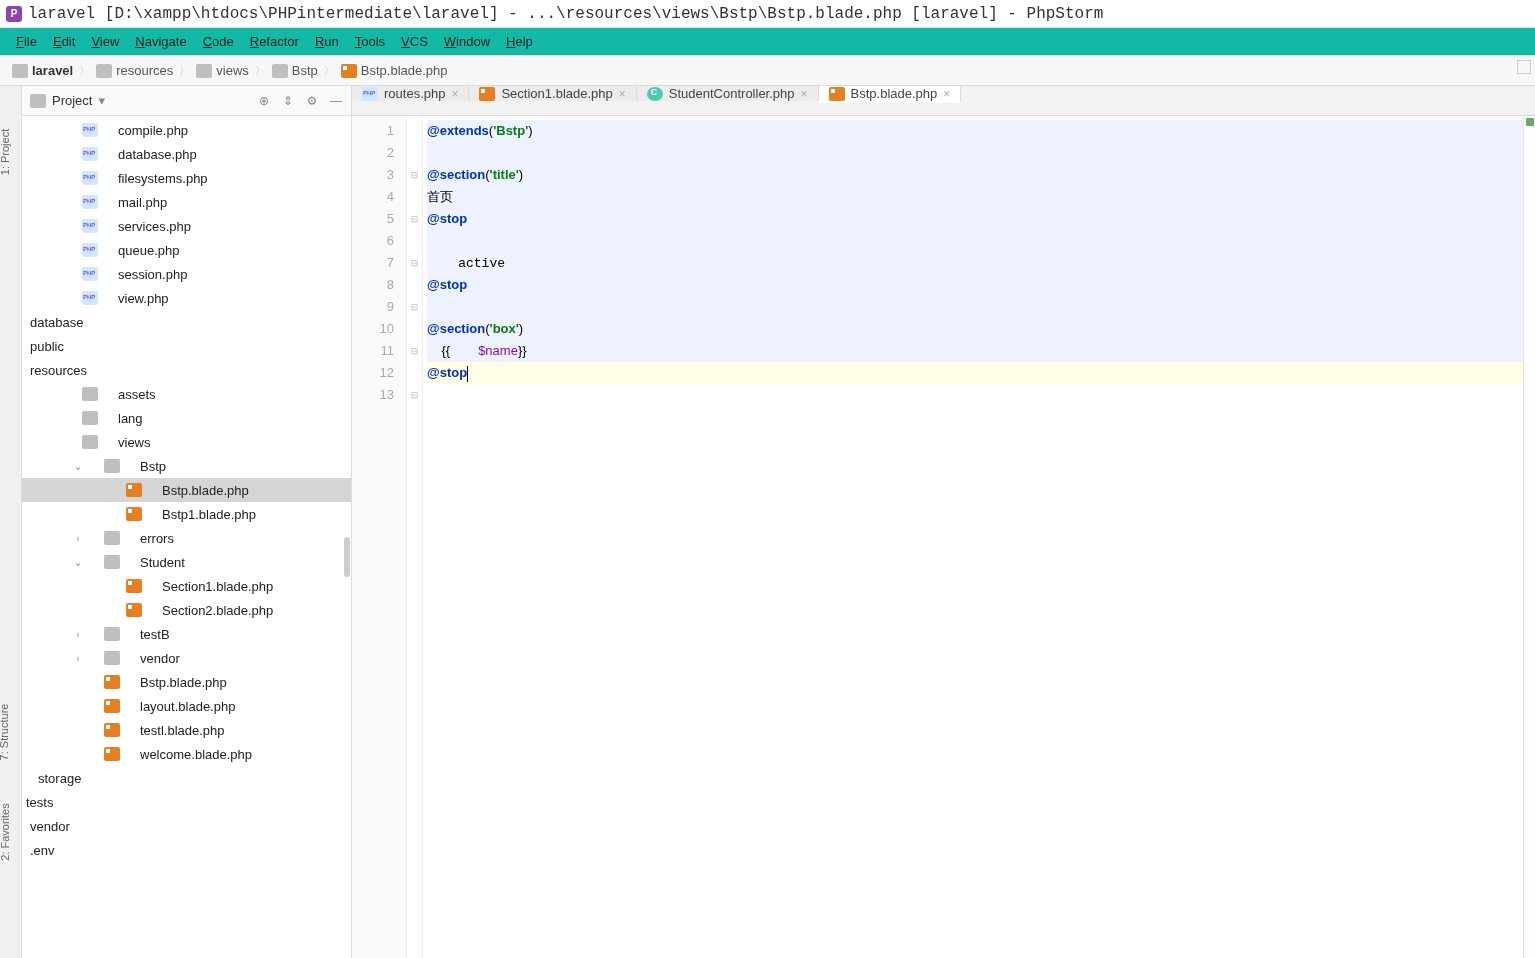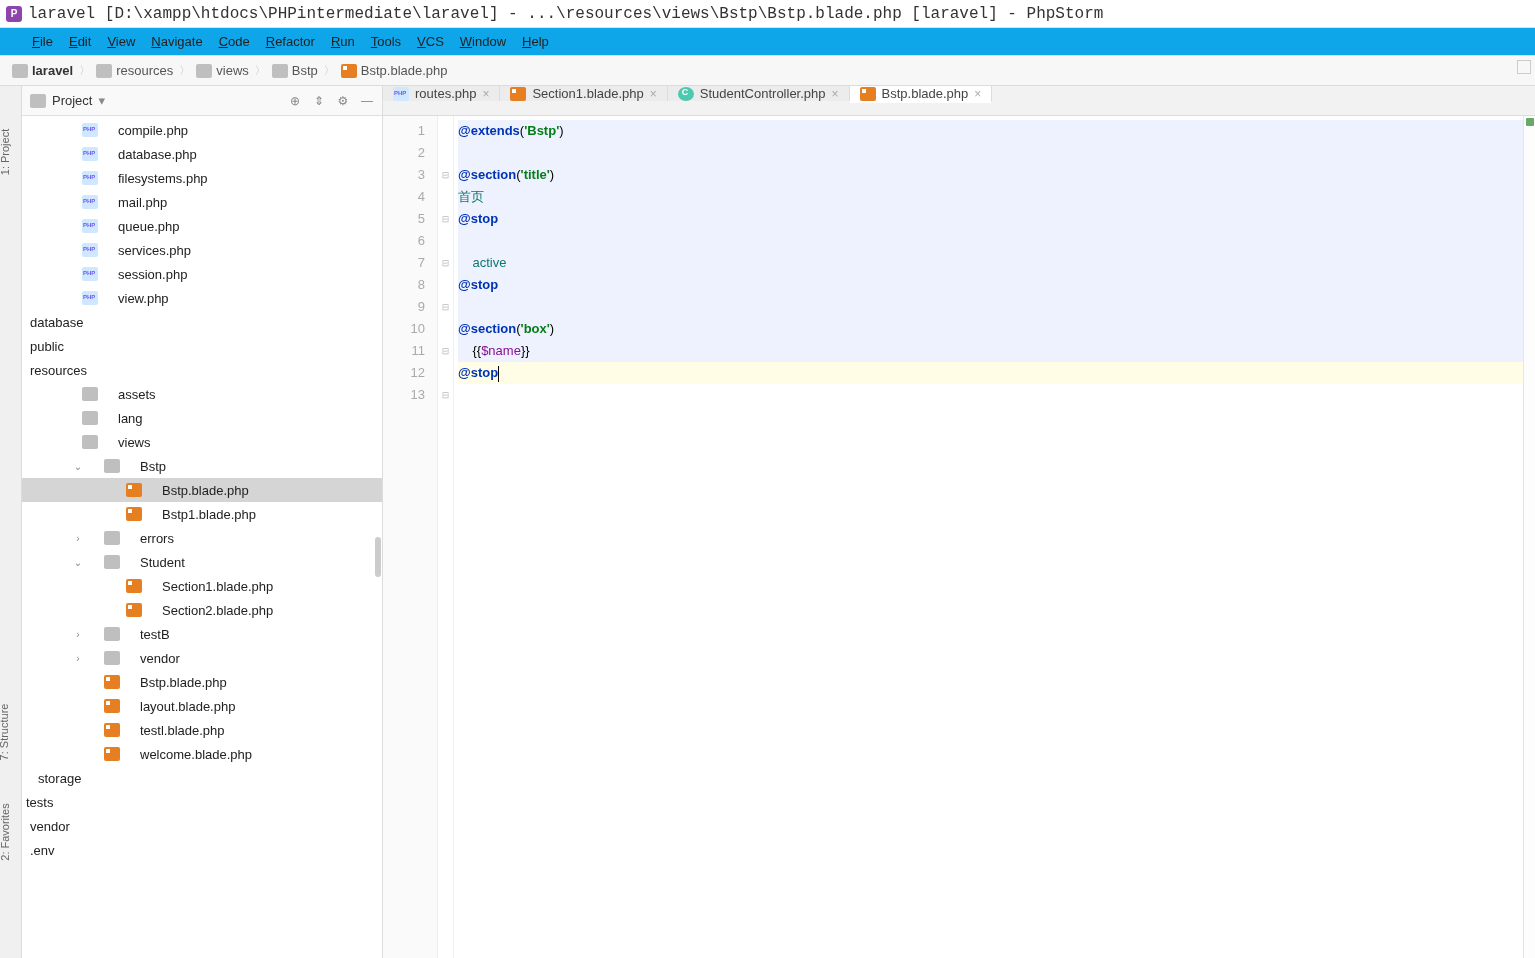--- a/index.html
+++ b/index.html
@@ -1,38 +1,38 @@
 <!DOCTYPE html>
 <html><head>
 <meta charset="utf-8">
 <style>
 * { margin:0; padding:0; box-sizing:border-box; font-family:"Segoe UI",Arial,sans-serif; font-size:13px; }
 body { background:#fff; height:958px; width:1535px; overflow:hidden; position:relative; color:#000; }
 .titlebar { height:28px; background:#fff; border-bottom:1px solid #e0e0e0; display:flex; align-items:center; padding-left:6px; }
 .titlebar .tb-icon { width:16px; height:16px; background:#8e44ad; border-radius:3px; margin-right:6px; display:flex; align-items:center; justify-content:center; color:#fff; font-size:10px; font-weight:bold; }
 .titlebar-text { color:#333; font-size:16px;font-family:Liberation Mono, monospace; }
-.menubar { height:28px; background:#0ea5e9; display:flex; align-items:center; padding-left:24px; border-bottom:1px solid #dcdcdc; }
+.menubar { height:28px; background:#14b8a6; display:flex; align-items:center; padding-left:8px; border-bottom:1px solid #dcdcdc; }
 .menu-item { padding:4px 8px; color:#222; cursor:default; }
 .menu-item u { text-decoration:underline; }
 .navbar { height:30px; background:#f7f7f7; display:flex; align-items:center; padding-left:8px; border-bottom:1px solid #dcdcdc; }
 .crumb { display:flex; align-items:center; gap:4px; color:#555; padding:0 4px; }
 .crumb.strong { font-weight:bold; color:#333; }
 .chev { color:#bbb; font-size:11px; margin:0 2px; }
 .fico { display:inline-block; width:16px; height:14px; background:#c9c9c9; border-radius:2px; position:relative; }
 .fico.folder { background:#bfbfbf; }
 .fico.blade { background:#e67e22; border-radius:2px; }
 .fico.php { background:#d0e8ff; border-radius:2px; position:relative; }
 .fico.php::after { content:"PHP"; font-size:6px; color:#6b5aed; position:absolute; left:1px; top:3px; font-weight:bold;}
 .fico.blade::after { content:""; position:absolute; top:2px; left:2px; width:4px; height:4px; background:#fff; }
 .fico.ctrl { background:#4ec9b0; border-radius:50%; }
 .fico.ctrl::after { content:"C"; font-size:9px; color:#fff; position:absolute; left:4px; top:0px; font-weight:bold;}
 .body-row { display:flex; height:calc(100% - 86px); }
 .leftgutter { width:22px; background:#f0f0f0; border-right:1px solid #dcdcdc; position:relative; }
 .gutter-label { transform:rotate(-90deg); transform-origin:center; position:absolute; white-space:nowrap; font-size:11px; color:#666; }
-.sidebar { width:361px; border-right:1px solid #dcdcdc; display:flex; flex-direction:column; background:#fff; }
+.sidebar { width:330px; border-right:1px solid #dcdcdc; display:flex; flex-direction:column; background:#fff; }
 .sidebar-head { height:30px; border-bottom:1px solid #e0e0e0; display:flex; align-items:center; justify-content:space-between; padding:0 8px; background:#f9f9f9;}
 .sidebar-head-left { display:flex; align-items:center; gap:6px; color:#333; }
 .sidebar-head-icons { display:flex; gap:10px; color:#888; }
 .tree { flex:1; overflow:auto; padding-top:2px; position:relative;}
 .tree-scroll { position:absolute; top:50%; right:1px; width:6px; height:40px; background:#ccc; border-radius:3px;}
 .node { display:flex; align-items:center; height:24px; padding-left:8px; gap:20px; color:#222; white-space:nowrap; }
 .node.sub1 { padding-left:28px; }
 .node.sub2 { padding-left:50px; }
 .node.sub3 { padding-left:72px; }
 .node.selected { background:#d5d5d5; }
@@ -46,23 +46,23 @@
 .gutter-nums { width:55px; background:#fafafa; border-right:1px solid #eee; padding-top:4px; text-align:right; color:#aaa; font-family:Consolas,monospace; font-size:12px; }
 .gutter-nums div { height:22px; line-height:22px; padding-right:12px; }
 .fold-strip { width:16px; background:#fff; border-right:1px solid #f0f0f0; padding-top:4px;}
 .fold-strip div { height:22px; display:flex; align-items:center; justify-content:center; color:#bbb; font-size:9px;}
 .code { flex:1; padding-top:4px; font-family:Consolas,monospace; font-size:13px; padding-left:4px; position:relative;}
 .code .line { height:22px; line-height:22px; white-space:pre; }
 .code .line.hl1 { background:#eef2ff; }
 .code .line.hl2 { background:#fffde5; }
 .k-dir { color:#0033b3; font-weight:bold; }
 .k-str { color:#067d17; font-weight:bold; }
-.k-var { color:#871094; }
+.k-var { color:#871094;margin-left:28px; }
 .k-oth { color:#000; }
-.k-text { color:#0f766e; }
+.k-text { color:#000000;font-family:Liberation Mono, monospace; }
 .cursor { border-right:1px solid #000; display:inline-block; height:16px; vertical-align:middle;}
 .right-strip { position:absolute; right:0; top:0; width:12px; height:100%; border-left:1px solid #e5e5e5; background:#fdfdfd;}
 .right-strip .warn { position:absolute; top:2px; left:2px; width:8px; height:8px; background:#66aa66; border-radius:1px;}
 .shead-ico { width:14px; height:14px; display:inline-flex; align-items:center; justify-content:center; color:#888; font-size:12px; }
 .top-right-sq { position:absolute; right:4px; top:60px; width:14px; height:14px; border:1px solid #ccc;}
 </style>
 </head>
 <body>
 
 <div class="titlebar">
@@ -135,26 +135,26 @@
           <span>filesystems.php</span>
         </div>
         <div class="node sub1">
           <span class="arrow"></span>
           <span class="fico php"></span>
           <span>mail.php</span>
         </div>
         <div class="node sub1">
           <span class="arrow"></span>
           <span class="fico php"></span>
+          <span>services.php</span>
+        </div>
+        <div class="node sub1">
+          <span class="arrow"></span>
+          <span class="fico php"></span>
           <span>queue.php</span>
-        </div>
-        <div class="node sub1">
-          <span class="arrow"></span>
-          <span class="fico php"></span>
-          <span>services.php</span>
         </div>
         <div class="node sub1">
           <span class="arrow"></span>
           <span class="fico php"></span>
           <span>session.php</span>
         </div>
         <div class="node sub1">
           <span class="arrow"></span>
           <span class="fico php"></span>
           <span>view.php</span>

